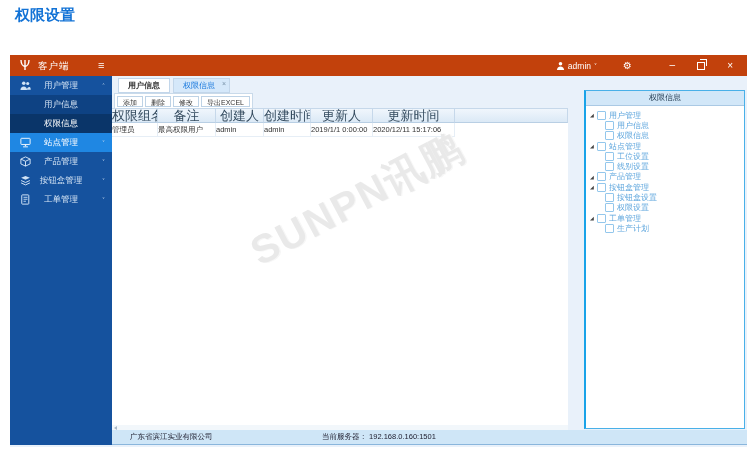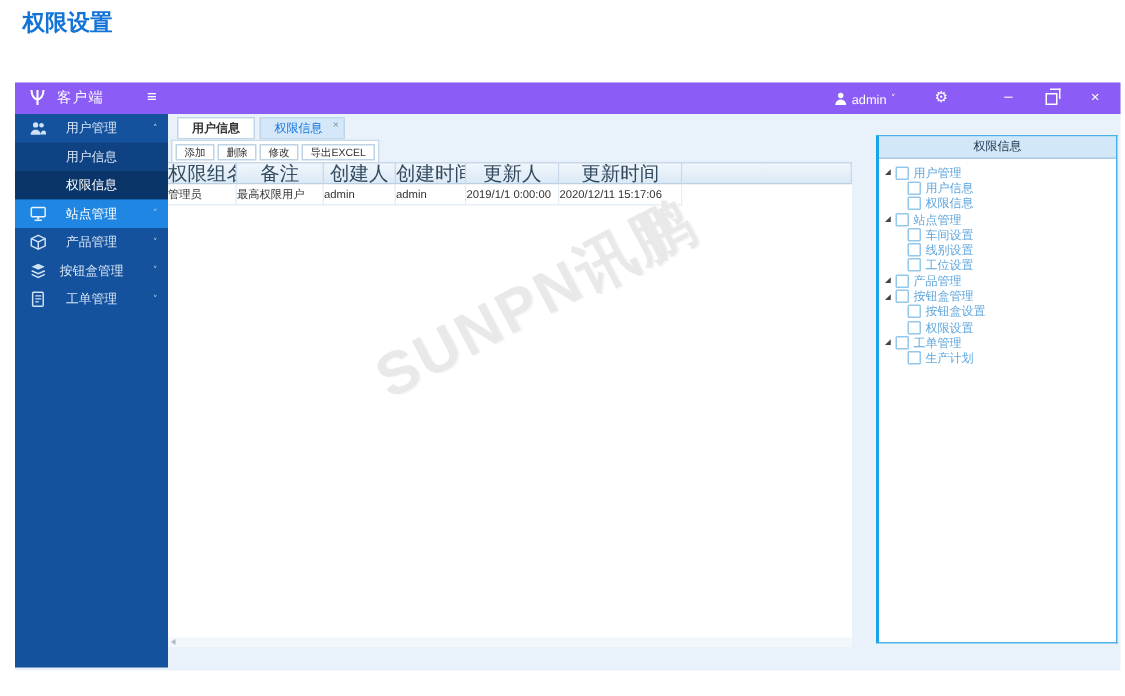--- a/index.html
+++ b/index.html
@@ -3,21 +3,21 @@
 <meta charset="utf-8">
 <style>
   html,body{margin:0;padding:0;}
   body{width:750px;height:464px;background:#fff;font-family:"Liberation Sans","DejaVu Sans",sans-serif;overflow:hidden;}
   .page{position:relative;width:750px;height:464px;background:#fff;}
   .doc-title{position:absolute;left:15px;top:6px;font-size:15px;font-weight:bold;color:#1373d6;}
 
   .window{position:absolute;left:10px;top:55px;width:737px;height:392px;background:#e9f1fa;}
 
   
-  .topbar{position:absolute;left:0;top:0;right:0;height:21px;background:#8b5cf6;color:#fff;}
+  .topbar{position:absolute;left:0;top:0;right:0;height:21px;background:#c2410c;color:#fff;}
   .tb-logo{position:absolute;left:9px;top:4px;width:12px;height:12px;}
   .tb-name{position:absolute;left:28px;top:0;line-height:21px;font-size:9.5px;letter-spacing:1px;}
   .tb-burger{position:absolute;left:88px;top:0;line-height:21px;font-size:11px;font-weight:bold;}
   .tb-admin{position:absolute;right:150px;top:0;height:21px;display:flex;align-items:center;gap:3px;font-size:8.5px;}
   .tb-gear{position:absolute;right:115px;top:0;line-height:21px;font-size:10px;font-family:"DejaVu Sans",sans-serif;}
   .tb-min{position:absolute;right:72px;top:0;line-height:19px;font-size:10px;}
   .tb-restore{position:absolute;right:42px;top:7px;width:6px;height:6px;border:1px solid #fff;}
   .tb-restore::before{content:"";position:absolute;left:2px;top:-4px;width:6px;height:6px;border:1px solid #fff;border-bottom:none;border-left:none;}
   .tb-close{position:absolute;right:14px;top:0;line-height:21px;font-size:10px;}
 
@@ -215,30 +215,26 @@
               <span class="cb"></span>
               <span>权限信息</span>
             </div>
           <div class="ti">
               <span class="ar">◢</span>
               <span class="cb"></span>
               <span>站点管理</span>
             </div>
           <div class="ti child">
               <span class="cb"></span>
-              <span>车间设置</span>
+              <span>工位设置</span>
             </div>
           <div class="ti child">
               <span class="cb"></span>
               <span>线别设置</span>
             </div>
-          <div class="ti child">
-              <span class="cb"></span>
-              <span>工位设置</span>
-            </div>
           <div class="ti">
               <span class="ar">◢</span>
               <span class="cb"></span>
               <span>产品管理</span>
             </div>
           <div class="ti">
               <span class="ar">◢</span>
               <span class="cb"></span>
               <span>按钮盒管理</span>
             </div>
@@ -256,15 +252,19 @@
               <span>工单管理</span>
             </div>
           <div class="ti child">
               <span class="cb"></span>
               <span>生产计划</span>
             </div>
         </div>
       </div>
     </div>
 
+    <div class="statusbar">
+      <span class="sb-co">广东省滨江实业有限公司</span>
+      <span class="sb-sv">当前服务器： 192.168.0.160:1501</span>
+    </div>
 
   </div>
 </div>
 
 </body></html>

